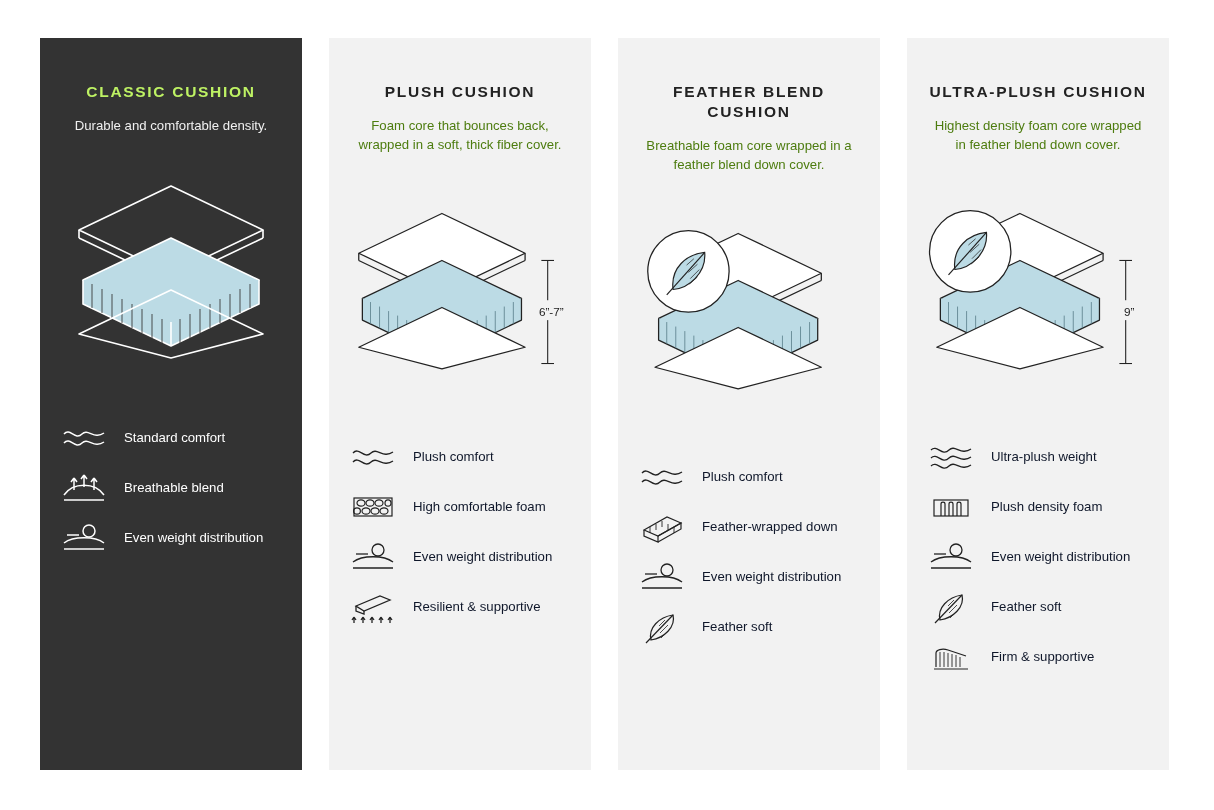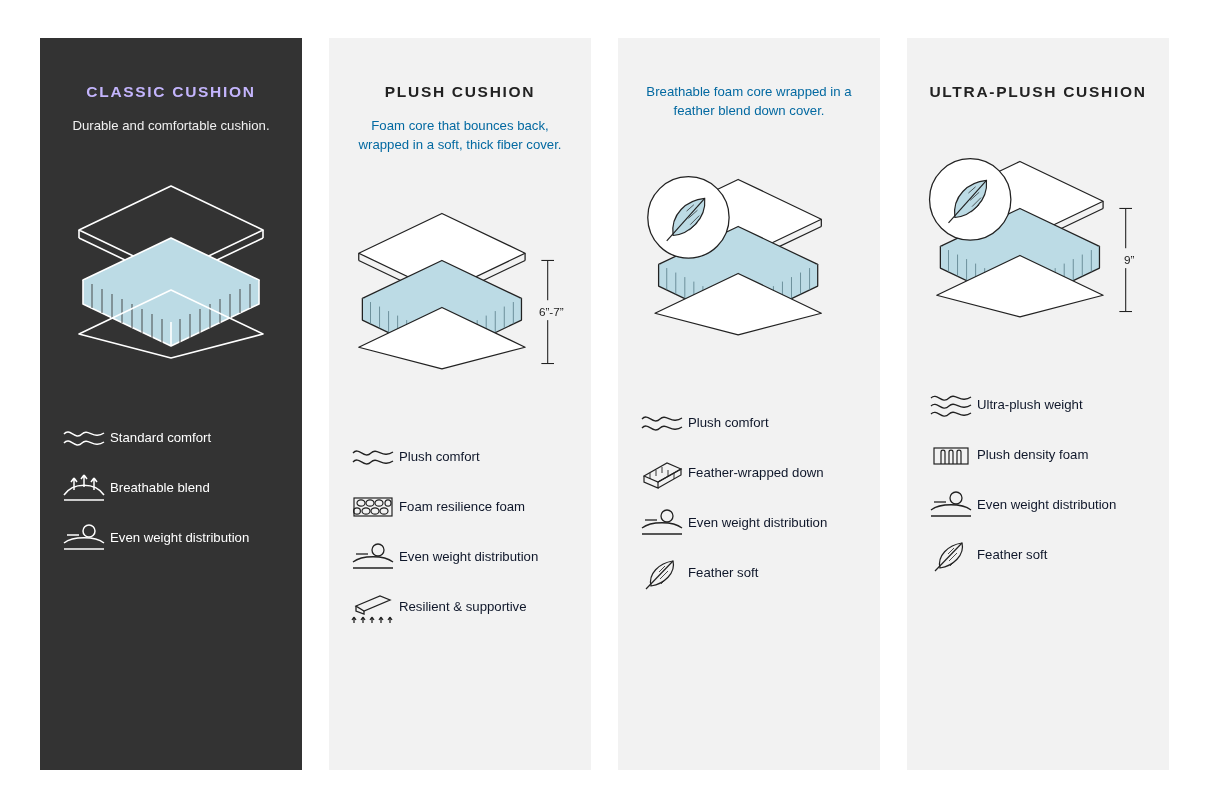--- a/index.html
+++ b/index.html
@@ -43,50 +43,50 @@
   }
   .card-title {
     text-align: center;
     font-size: 15.5px;
     font-weight: bold;
     letter-spacing: 1.7px;
     line-height: 20px;
     margin: 0 0 14px 0;
     text-transform: uppercase;
   }
-  .card.dark .card-title { color: #c4b5fd; }
+  .card.dark .card-title { color: #bef264; }
   .card-desc {
     text-align: center;
     font-size: 13.2px;
     line-height: 19px;
     margin: 0 auto;
     max-width: 210px;
   }
   .card.dark .card-desc { color: #f0f0f0; }
-  .card.light .card-desc { color: #0369a1; }
+  .card.light .card-desc { color: #4d7c0f; }
 
   .illus {
     position: relative;
     height: 250px;
     margin-top: 14px;
     display: flex;
     align-items: center;
     justify-content: center;
   }
   .illus svg { display: block; }
 
   .features {
     margin-top: 14px;
     display: flex;
     flex-direction: column;
   }
   .feature {
     display: flex;
     align-items: center;
-    gap: 0;
+    gap: 14px;
     min-height: 50px;
   }
   .feature .ficon {
     width: 52px;
     min-width: 52px;
     display: flex;
     align-items: center;
     justify-content: center;
   }
   .feature .flabel {
@@ -102,21 +102,21 @@
   }
 </style>
 </head>
 <body>
 
 <div id="board">
   <div class="cards">
 
     <div class="card dark">
       <div class="card-title">CLASSIC CUSHION</div>
-      <div class="card-desc">Durable and comfortable cushion.</div>
+      <div class="card-desc">Durable and comfortable density.</div>
 
       <div class="illus">
         <svg width="226" height="220" viewBox="0 0 226 220">
 
           <g fill="none" stroke="#ffffff" stroke-width="1.6" stroke-linejoin="round">
             <path d="M113 22 L205 66 L113 110 L21 66 Z"></path>
             <path d="M113 110 L113 118 M205 66 L205 74 M21 66 L21 74 M113 118 L205 74 M113 118 L21 74"></path>
           </g>
 
           <g>
@@ -251,21 +251,21 @@
                 <ellipse cx="20" cy="12" rx="4" ry="3.2"></ellipse>
                 <ellipse cx="29" cy="12" rx="4" ry="3.2"></ellipse>
                 <ellipse cx="38" cy="12" rx="3" ry="3.2"></ellipse>
                 <ellipse cx="7" cy="20" rx="3.4" ry="3.2"></ellipse>
                 <ellipse cx="16" cy="20" rx="4" ry="3.2"></ellipse>
                 <ellipse cx="25" cy="20" rx="4" ry="3.2"></ellipse>
                 <ellipse cx="34" cy="20" rx="4" ry="3.2"></ellipse>
               </g>
             </svg>
           </span>
-          <span class="flabel">Foam resilience foam</span>
+          <span class="flabel">High comfortable foam</span>
         </div>
         <div class="feature">
           <span class="ficon">
             <svg width="46" height="32" viewBox="0 0 46 32" fill="none" stroke="#222222" stroke-width="1.3">
               <circle cx="28" cy="9" r="6"></circle>
               <path d="M6 13 L18 13"></path>
               <path d="M3 21 C12 14, 34 14, 43 21"></path>
               <path d="M3 27 L43 27"></path>
             </svg>
           </span>
@@ -282,20 +282,21 @@
               <path d="M31 33 L31 27 M31 27 L29 30 M31 27 L33 30"></path>
               <path d="M40 33 L40 27 M40 27 L38 30 M40 27 L42 30"></path>
             </svg>
           </span>
           <span class="flabel">Resilient &amp; supportive</span>
         </div>
       </div>
     </div>
 
     <div class="card light">
+      <div class="card-title">FEATHER BLEND CUSHION</div>
       <div class="card-desc">Breathable foam core wrapped in a feather blend down cover.</div>
 
       <div class="illus">
         <svg width="250" height="220" viewBox="0 0 250 220">
           <g fill="#ffffff" stroke="#222222" stroke-width="1.4" stroke-linejoin="round">
             <path d="M113 22 L205 66 L113 110 L21 66 Z"></path>
           </g>
           <g fill="none" stroke="#222222" stroke-width="1.4">
             <path d="M113 110 L113 118 M205 66 L205 74 M21 66 L21 74 M113 118 L205 74 M113 118 L21 74"></path>
           </g>
@@ -388,20 +389,21 @@
               </g>
             </svg>
           </span>
           <span class="flabel">Feather soft</span>
         </div>
       </div>
     </div>
 
     <div class="card light">
       <div class="card-title">ULTRA-PLUSH CUSHION</div>
+      <div class="card-desc">Highest density foam core wrapped in feather blend down cover.</div>
 
       <div class="illus">
         <svg width="250" height="220" viewBox="0 0 250 220">
           <g fill="#ffffff" stroke="#222222" stroke-width="1.4" stroke-linejoin="round">
             <path d="M105 22 L197 66 L105 110 L13 66 Z"></path>
           </g>
           <g fill="none" stroke="#222222" stroke-width="1.4">
             <path d="M105 110 L105 118 M197 66 L197 74 M13 66 L13 74 M105 118 L197 74 M105 118 L13 74"></path>
           </g>
           <g>
@@ -491,17 +493,34 @@
               <path d="M34 5 L7 33"></path>
               <g stroke-width="0.8">
                 <path d="M26 10 L20 16"></path>
                   <path d="M29 15 L21 23"></path>
                   <path d="M29 21 L22 28"></path>
               </g>
             </svg>
           </span>
           <span class="flabel">Feather soft</span>
         </div>
+        <div class="feature">
+          <span class="ficon">
+            <svg width="46" height="32" viewBox="0 0 46 32" fill="none" stroke="#222222" stroke-width="1.2">
+              <path d="M8 26 L8 12 C8 9, 14 7, 20 9 L38 15"></path>
+              <path d="M6 28 L40 28"></path>
+              <g stroke-width="0.9">
+                <path d="M12 26 L12 11"></path>
+                  <path d="M16 26 L16 11"></path>
+                  <path d="M20 26 L20 12"></path>
+                <path d="M24 26 L24 13"></path>
+                  <path d="M28 26 L28 14"></path>
+                  <path d="M32 26 L32 16"></path>
+              </g>
+            </svg>
+          </span>
+          <span class="flabel">Firm &amp; supportive</span>
+        </div>
       </div>
     </div>
 
   </div>
 </div>
 
 </body></html>

